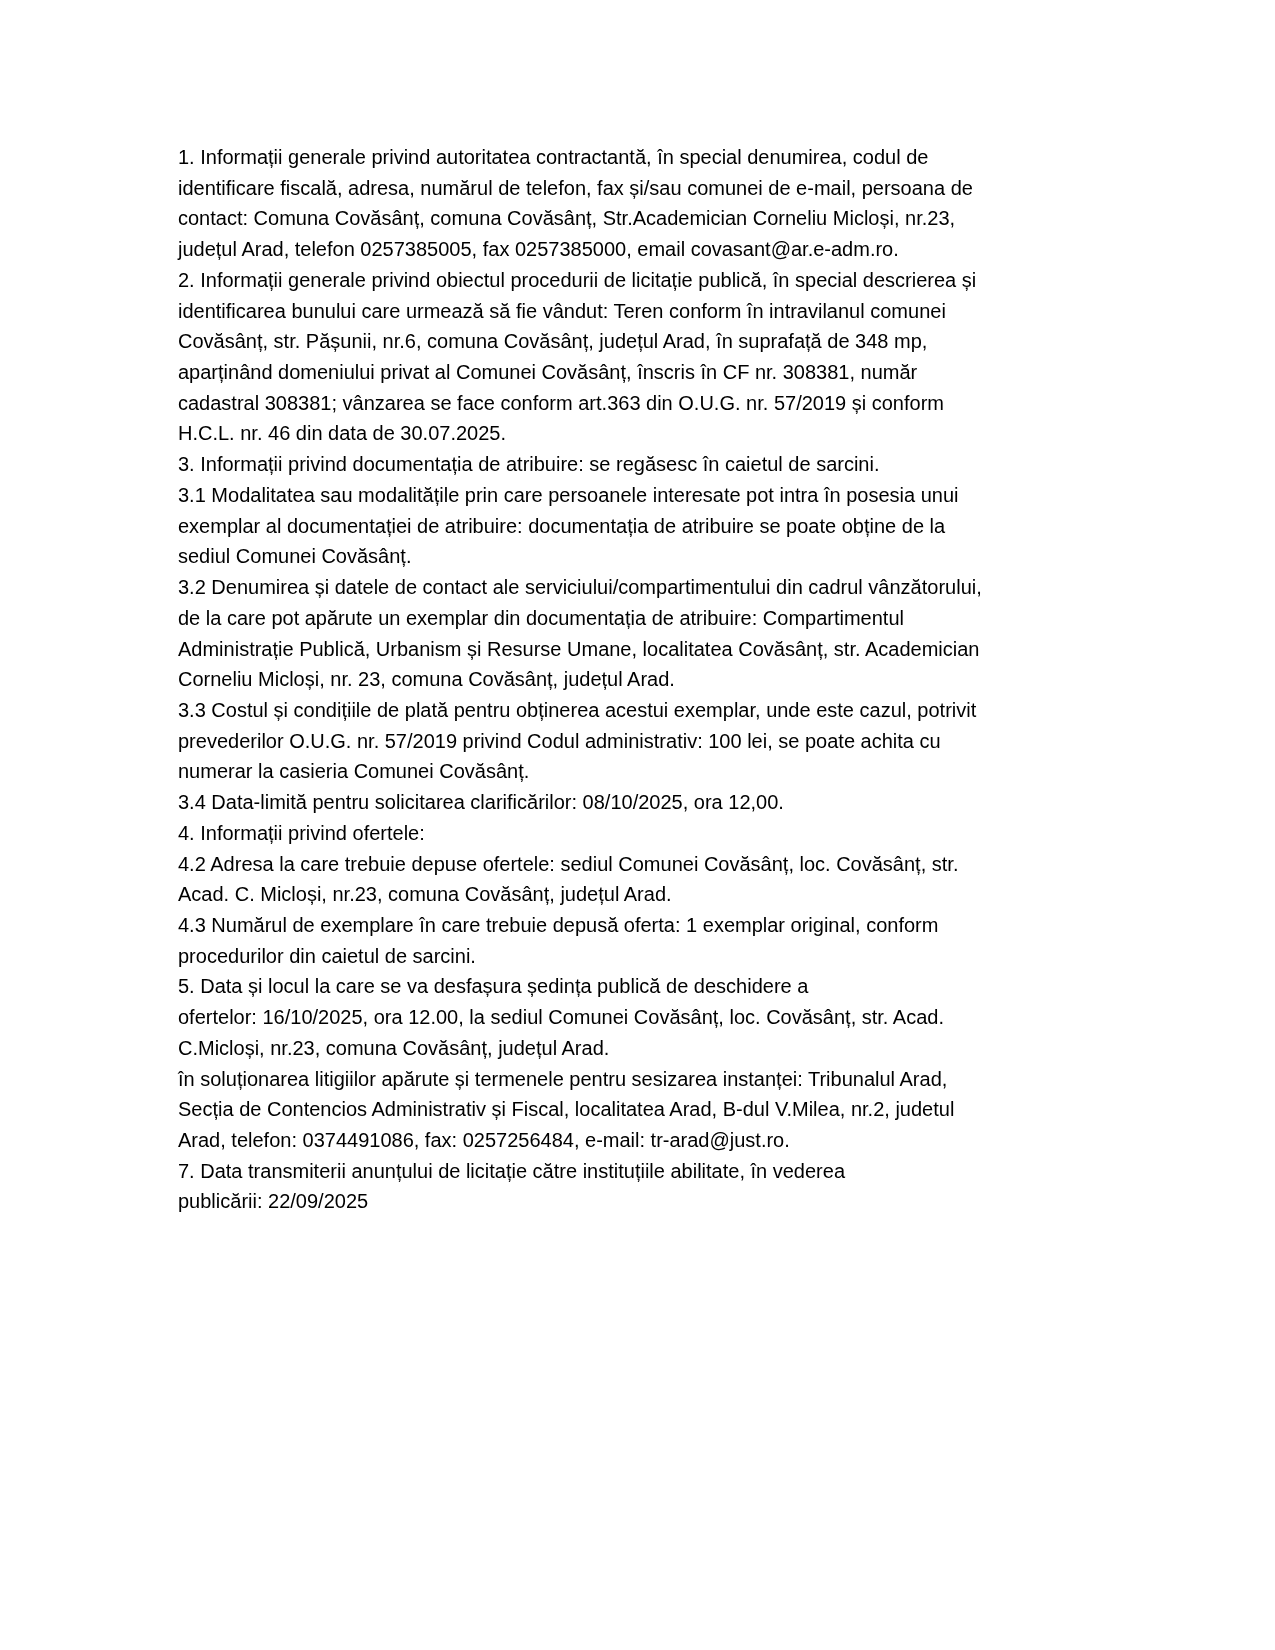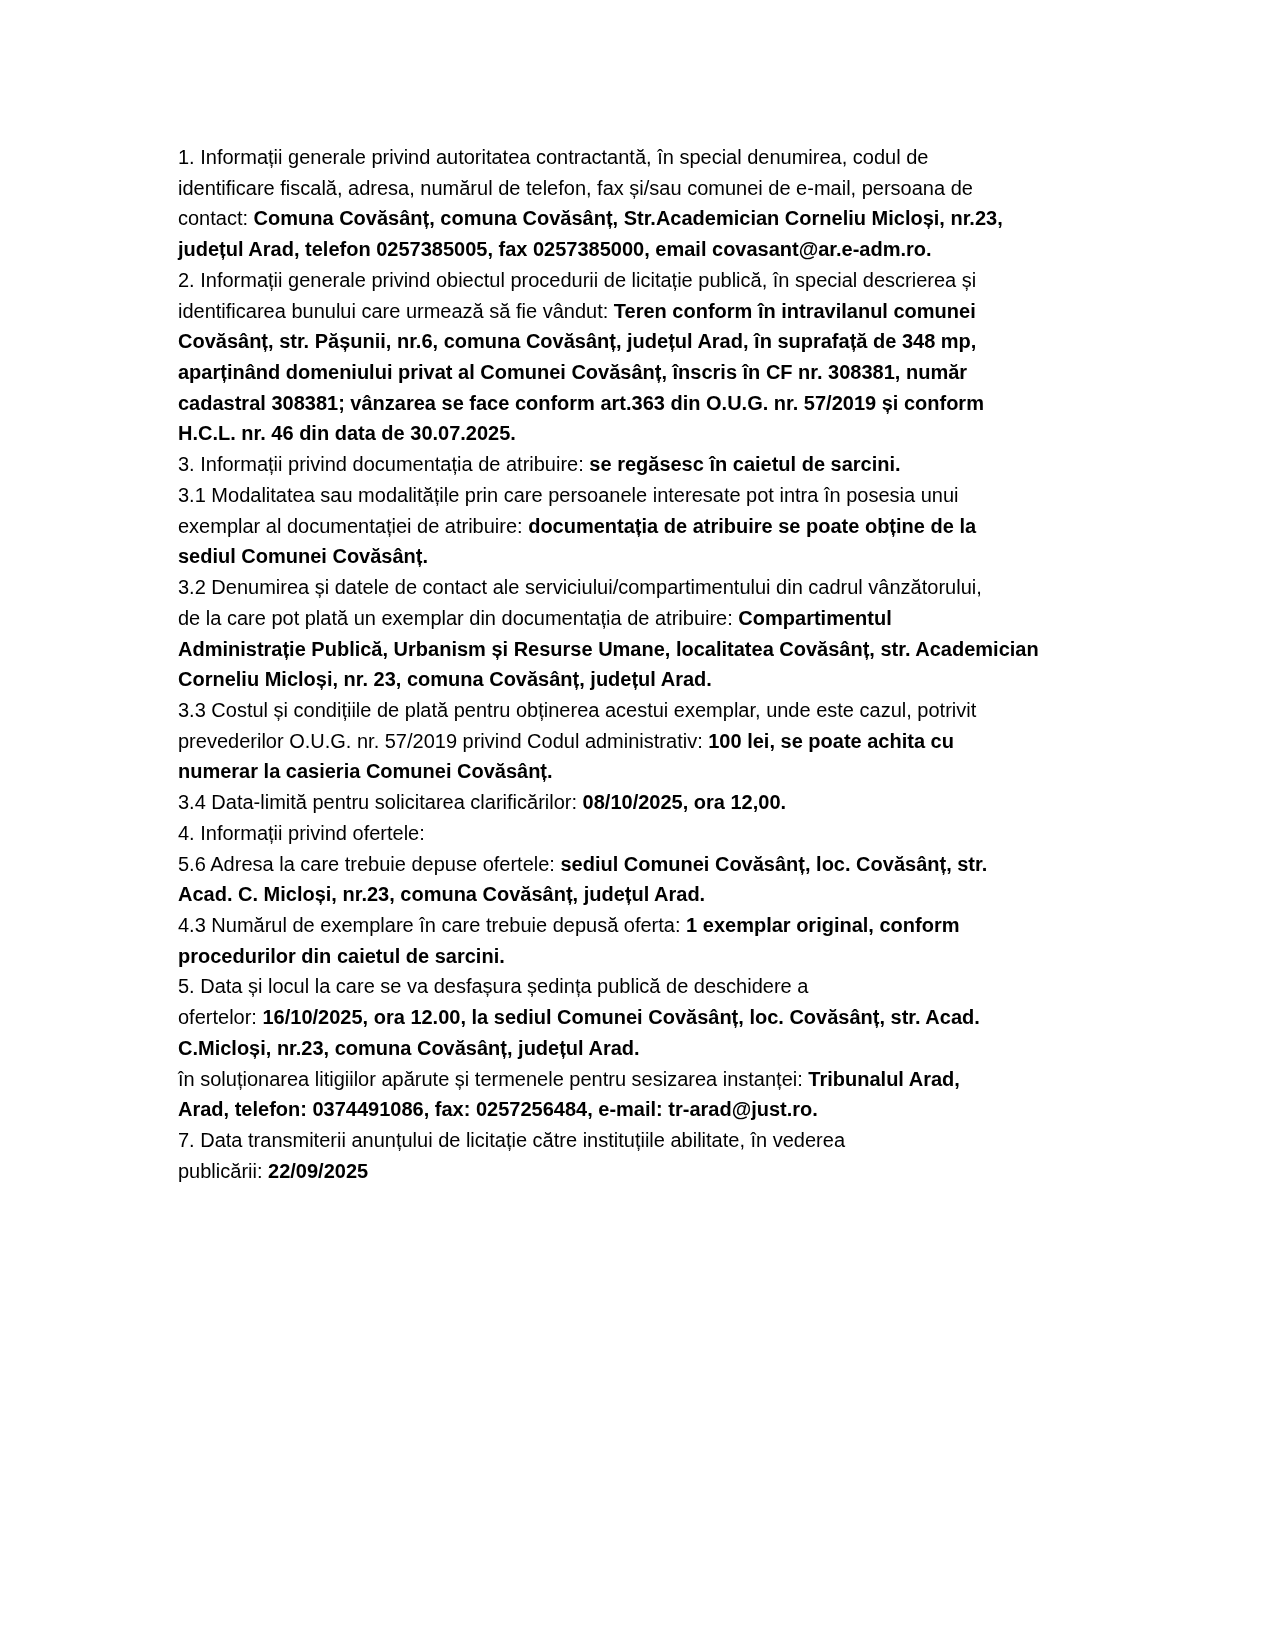--- a/index.html
+++ b/index.html
@@ -24,21 +24,21 @@
     font-size: 20px;
     line-height: 30.72px;
   }
   .line {
     white-space: nowrap;
   }
   .run {
     font-weight: normal;
   }
   .run.bold {
-    font-weight: bold;
+    font-weight: normal;
   }
 </style>
 </head>
 <body>
 
 <div class="page">
   <div class="doc" style="color: rgb(0, 0, 0);">
       <div class="line"><span class="run">1. Informații generale privind autoritatea contractantă, în special denumirea, codul de</span></div>
       <div class="line"><span class="run">identificare fiscală, adresa, numărul de telefon, fax și/sau comunei de e-mail, persoana de</span></div>
       <div class="line"><span class="run">contact: </span><span class="run bold">Comuna Covăsânț, comuna Covăsânț, Str.Academician Corneliu Micloși, nr.23,</span></div>
@@ -47,33 +47,34 @@
       <div class="line"><span class="run">identificarea bunului care urmează să fie vândut: </span><span class="run bold">Teren conform în intravilanul comunei</span></div>
       <div class="line"><span class="run bold">Covăsânț, str. Pășunii, nr.6, comuna Covăsânț, județul Arad, în suprafață de 348 mp,</span></div>
       <div class="line"><span class="run bold">aparținând domeniului privat al Comunei Covăsânț, înscris în CF nr. 308381, număr</span></div>
       <div class="line"><span class="run bold">cadastral 308381; vânzarea se face conform art.363 din O.U.G. nr. 57/2019 și conform</span></div>
       <div class="line"><span class="run bold">H.C.L. nr. 46 din data de 30.07.2025.</span></div>
       <div class="line"><span class="run">3. Informații privind documentația de atribuire: </span><span class="run bold">se regăsesc în caietul de sarcini.</span></div>
       <div class="line"><span class="run">3.1 Modalitatea sau modalitățile prin care persoanele interesate pot intra în posesia unui</span></div>
       <div class="line"><span class="run">exemplar al documentației de atribuire: </span><span class="run bold">documentația de atribuire se poate obține de la</span></div>
       <div class="line"><span class="run bold">sediul Comunei Covăsânț.</span></div>
       <div class="line"><span class="run">3.2 Denumirea și datele de contact ale serviciului/compartimentului din cadrul vânzătorului,</span></div>
-      <div class="line"><span class="run">de la care pot plată un exemplar din documentația de atribuire: </span><span class="run bold">Compartimentul</span></div>
+      <div class="line"><span class="run">de la care pot apărute un exemplar din documentația de atribuire: </span><span class="run bold">Compartimentul</span></div>
       <div class="line"><span class="run bold">Administrație Publică, Urbanism și Resurse Umane, localitatea Covăsânț, str. Academician</span></div>
       <div class="line"><span class="run bold">Corneliu Micloși, nr. 23, comuna Covăsânț, județul Arad.</span></div>
       <div class="line"><span class="run">3.3 Costul și condițiile de plată pentru obținerea acestui exemplar, unde este cazul, potrivit</span></div>
       <div class="line"><span class="run">prevederilor O.U.G. nr. 57/2019 privind Codul administrativ: </span><span class="run bold">100 lei, se poate achita cu</span></div>
       <div class="line"><span class="run bold">numerar la casieria Comunei Covăsânț.</span></div>
       <div class="line"><span class="run">3.4 Data-limită pentru solicitarea clarificărilor: </span><span class="run bold">08/10/2025, ora 12,00.</span></div>
       <div class="line"><span class="run">4. Informații privind ofertele:</span></div>
-      <div class="line"><span class="run">5.6 Adresa la care trebuie depuse ofertele: </span><span class="run bold">sediul Comunei Covăsânț, loc. Covăsânț, str.</span></div>
+      <div class="line"><span class="run">4.2 Adresa la care trebuie depuse ofertele: </span><span class="run bold">sediul Comunei Covăsânț, loc. Covăsânț, str.</span></div>
       <div class="line"><span class="run bold">Acad. C. Micloși, nr.23, comuna Covăsânț, județul Arad.</span></div>
       <div class="line"><span class="run">4.3 Numărul de exemplare în care trebuie depusă oferta: </span><span class="run bold">1 exemplar original, conform</span></div>
       <div class="line"><span class="run bold">procedurilor din caietul de sarcini.</span></div>
       <div class="line"><span class="run">5. Data și locul la care se va desfașura ședința publică de deschidere a</span></div>
       <div class="line"><span class="run">ofertelor: </span><span class="run bold">16/10/2025, ora 12.00, la sediul Comunei Covăsânț, loc. Covăsânț, str. Acad.</span></div>
       <div class="line"><span class="run bold">C.Micloși, nr.23, comuna Covăsânț, județul Arad.</span></div>
       <div class="line"><span class="run">în soluționarea litigiilor apărute și termenele pentru sesizarea instanței: </span><span class="run bold">Tribunalul Arad,</span></div>
+      <div class="line"><span class="run bold">Secția de Contencios Administrativ și Fiscal, localitatea Arad, B-dul V.Milea, nr.2, judetul</span></div>
       <div class="line"><span class="run bold">Arad, telefon: 0374491086, fax: 0257256484, e-mail: tr-arad@just.ro.</span></div>
       <div class="line"><span class="run">7. Data transmiterii anunțului de licitație către instituțiile abilitate, în vederea</span></div>
       <div class="line"><span class="run">publicării: </span><span class="run bold">22/09/2025</span></div>
     </div>
 </div>
 
 </body></html>

